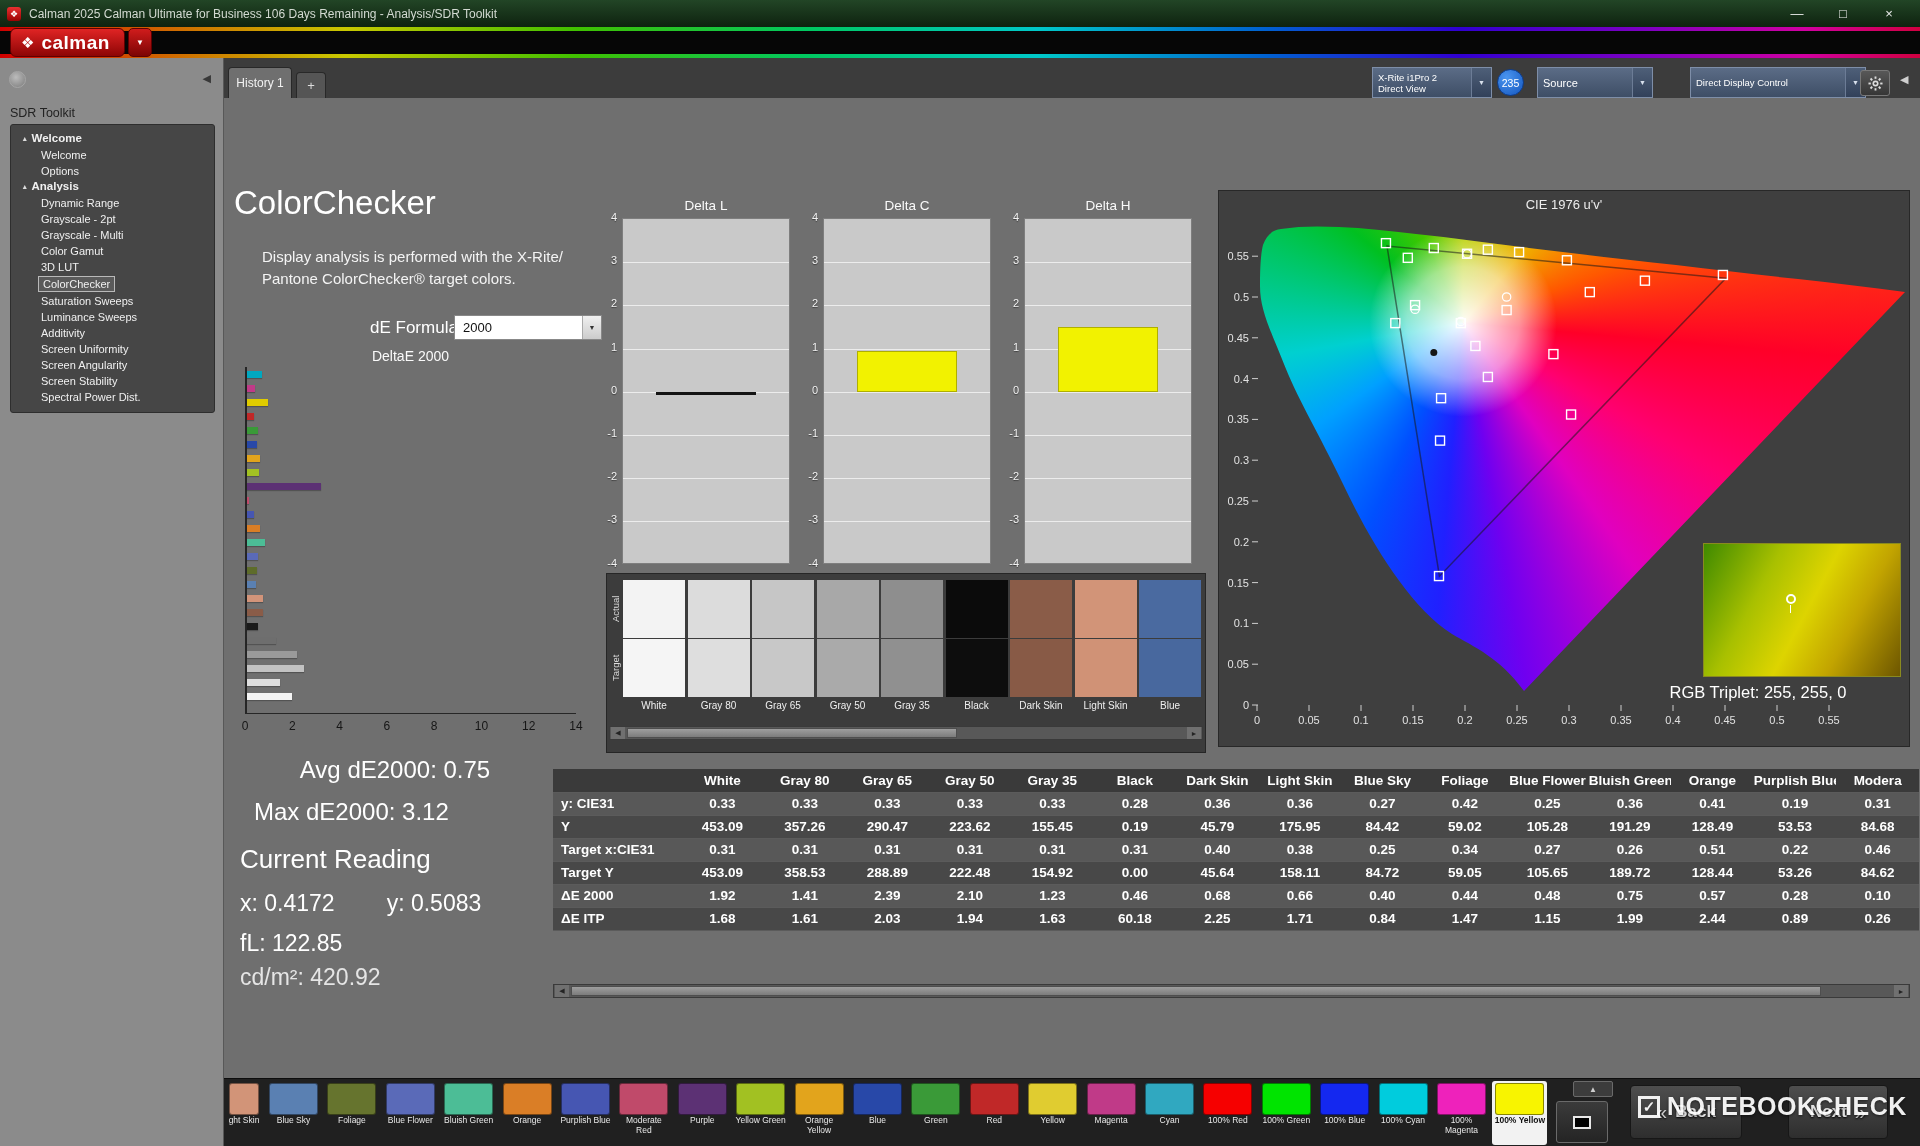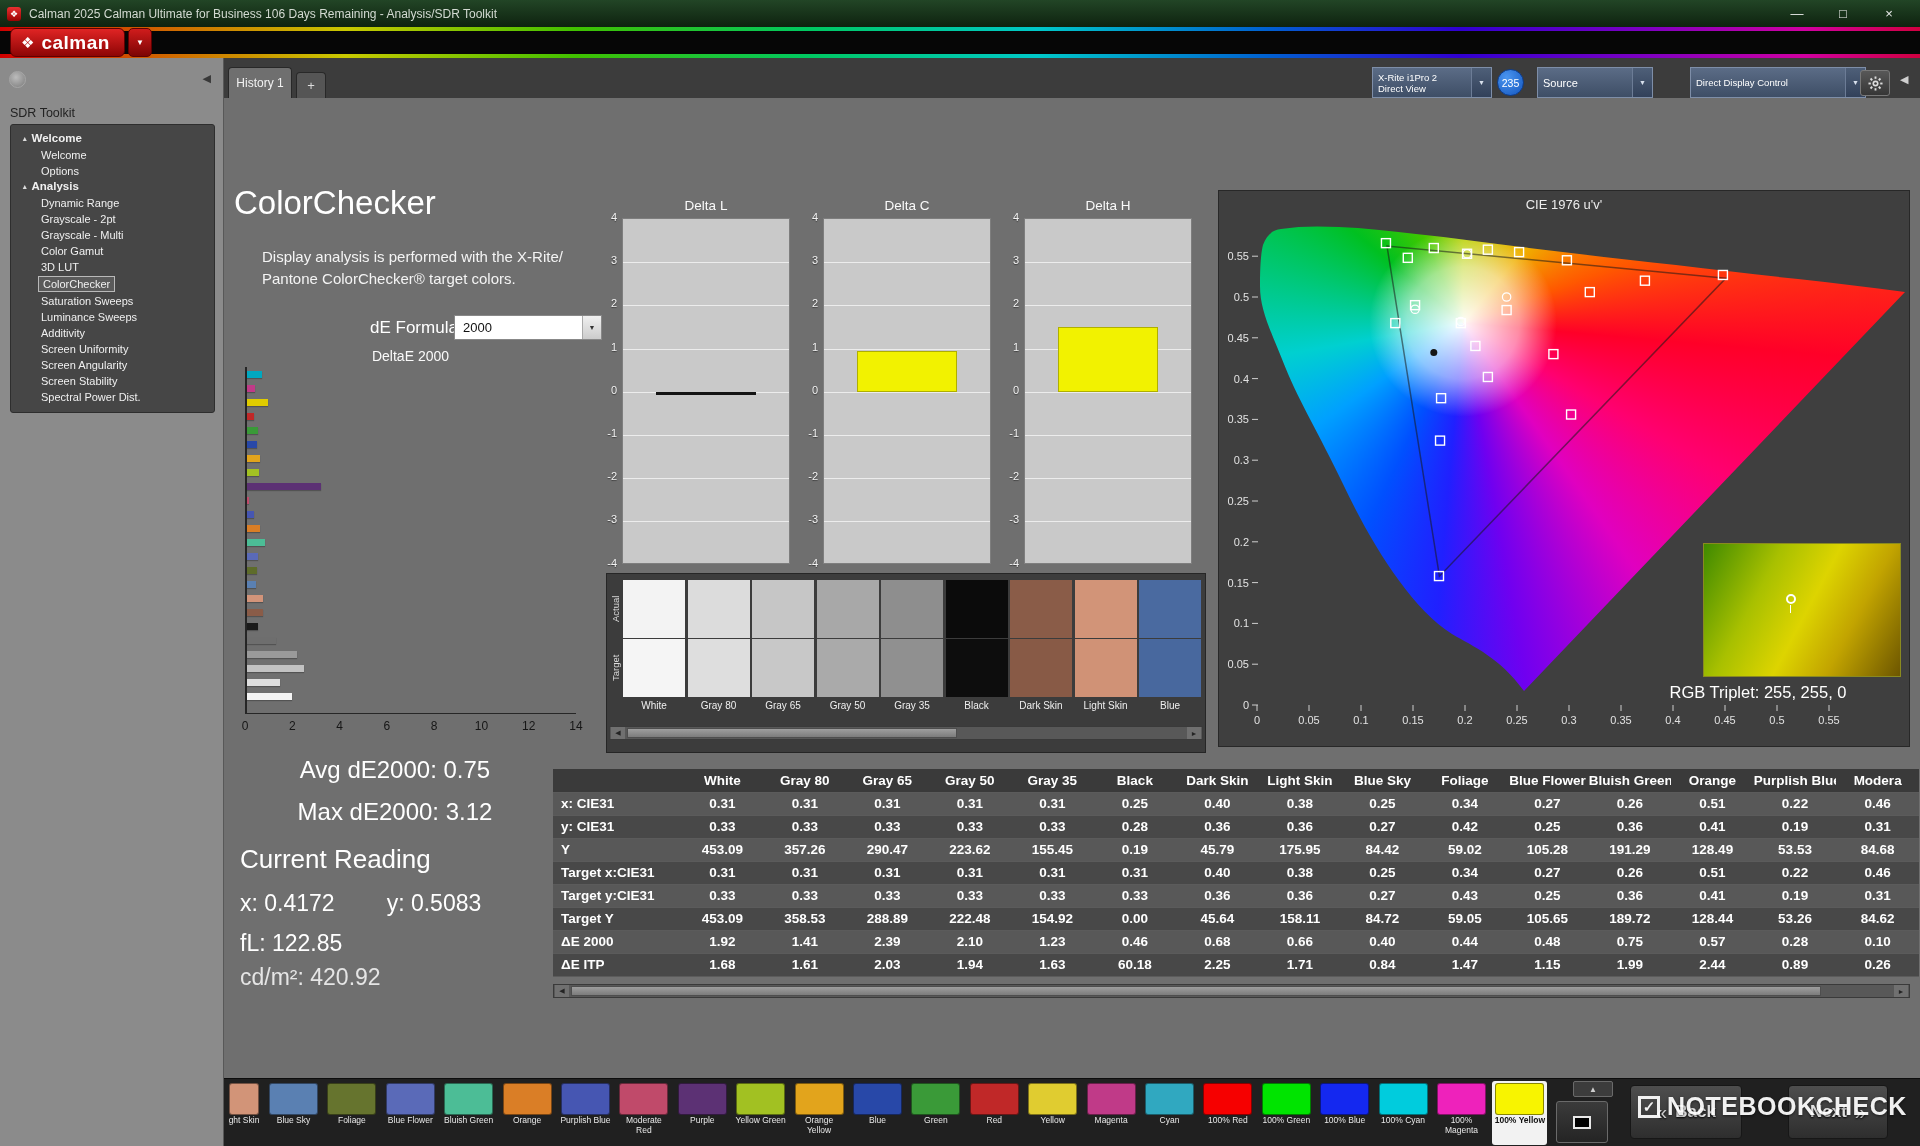--- a/index.html
+++ b/index.html
@@ -94,21 +94,21 @@
     clip-path: path('M305,472 C280,438 255,428 233,415 C190,388 150,320 124,265 C100,215 80,182 67,150 C52,112 41,92 41,67 C41,46 42,34 44,26 C48,15 54,11 62,10 C80,7 100,7 120,8 C145,9 170,12 197,15 C235,19 270,24 310,29 C360,35 410,41 457,46 C500,51 540,56 579,60 C615,64 650,68 686,73 Z');}
   #cie-svg{position:absolute;left:0;top:28px;}
   .rgb-box{position:absolute;left:484px;top:352px;width:198px;height:134px;border:1px solid #8a8a20;
     background:linear-gradient(118deg,#3f8a00 0%,#a8c000 30%,#ddd400 52%,#c2a400 72%,#6d5600 100%);}
   .rgb-marker{position:absolute;left:42%;top:38%;width:10px;height:10px;border:2px solid #fff;border-radius:50%;}
   .rgb-marker::after{content:"";position:absolute;left:2px;top:9px;width:1px;height:8px;background:#fff;}
   .rgb-label{position:absolute;left:396px;top:492px;width:286px;text-align:center;font-size:16.5px;color:#fff;}
 
   
   .stats-avg{position:absolute;left:30px;top:658px;width:282px;text-align:center;font-size:24px;color:#fff;}
-  .stats-max{position:absolute;left:30px;top:700px;width:282px;text-align:center;font-size:24px;color:#fff;}
+  .stats-max{position:absolute;left:30px;top:700px;width:282px;font-size:24px;color:#fff;}
   .stats-cr{position:absolute;left:16px;top:746px;font-size:26px;color:#fff;}
   .stats-xy{position:absolute;left:16px;top:792px;font-size:23px;color:#fff;}
   .stats-xy .yval{margin-left:52px;}
   .stats-fl{position:absolute;left:16px;top:832px;font-size:23px;color:#fff;}
   .stats-cd{position:absolute;left:16px;top:866px;font-size:23px;color:#e5e5e5;}
 
   
   .table-wrap{position:absolute;left:329px;top:671px;width:1366px;}
   .dtable{border-collapse:collapse;table-layout:fixed;width:1366px;font-size:13.5px;color:#fff;}
   .dtable th,.dtable td{height:23px;overflow:hidden;white-space:nowrap;font-weight:700;text-align:center;border-bottom:1px solid rgba(0,0,0,.18);}
@@ -545,38 +545,20 @@
               <th>Foliage</th>
               <th>Blue Flower</th>
               <th>Bluish Green</th>
               <th>Orange</th>
               <th>Purplish Blue</th>
               <th>Modera</th>
             </tr>
           </thead>
           <tbody>
             <tr>
-              <td class="rowlabel">x: CIE31</td>
-              <td>0.31</td>
-              <td>0.31</td>
-              <td>0.31</td>
-              <td>0.31</td>
-              <td>0.31</td>
-              <td>0.25</td>
-              <td>0.40</td>
-              <td>0.38</td>
-              <td>0.25</td>
-              <td>0.34</td>
-              <td>0.27</td>
-              <td>0.26</td>
-              <td>0.51</td>
-              <td>0.22</td>
-              <td>0.46</td>
-            </tr>
-            <tr>
               <td class="rowlabel">y: CIE31</td>
               <td>0.33</td>
               <td>0.33</td>
               <td>0.33</td>
               <td>0.33</td>
               <td>0.33</td>
               <td>0.28</td>
               <td>0.36</td>
               <td>0.36</td>
               <td>0.27</td>
@@ -615,38 +597,20 @@
               <td>0.31</td>
               <td>0.40</td>
               <td>0.38</td>
               <td>0.25</td>
               <td>0.34</td>
               <td>0.27</td>
               <td>0.26</td>
               <td>0.51</td>
               <td>0.22</td>
               <td>0.46</td>
-            </tr>
-            <tr>
-              <td class="rowlabel">Target y:CIE31</td>
-              <td>0.33</td>
-              <td>0.33</td>
-              <td>0.33</td>
-              <td>0.33</td>
-              <td>0.33</td>
-              <td>0.33</td>
-              <td>0.36</td>
-              <td>0.36</td>
-              <td>0.27</td>
-              <td>0.43</td>
-              <td>0.25</td>
-              <td>0.36</td>
-              <td>0.41</td>
-              <td>0.19</td>
-              <td>0.31</td>
             </tr>
             <tr>
               <td class="rowlabel">Target Y</td>
               <td>453.09</td>
               <td>358.53</td>
               <td>288.89</td>
               <td>222.48</td>
               <td>154.92</td>
               <td>0.00</td>
               <td>45.64</td>

